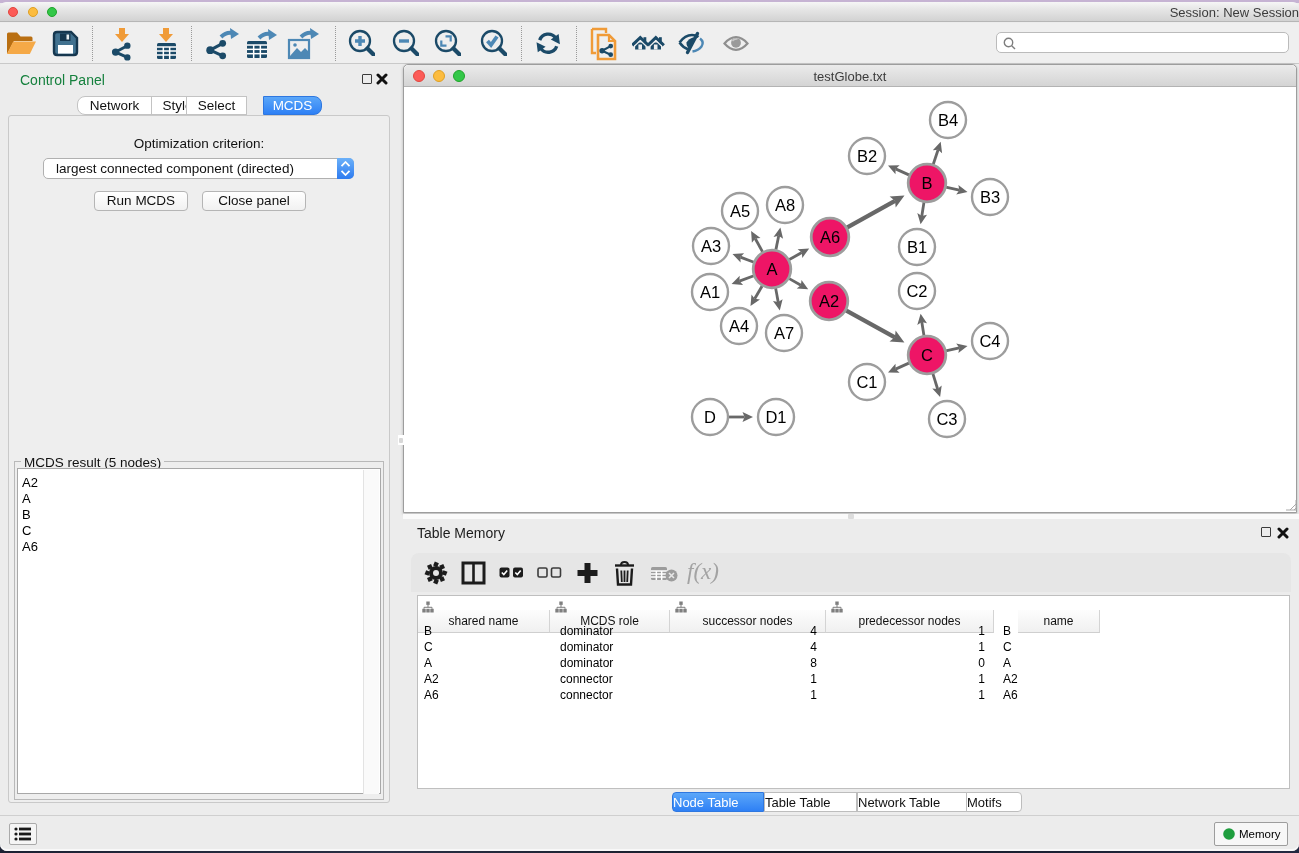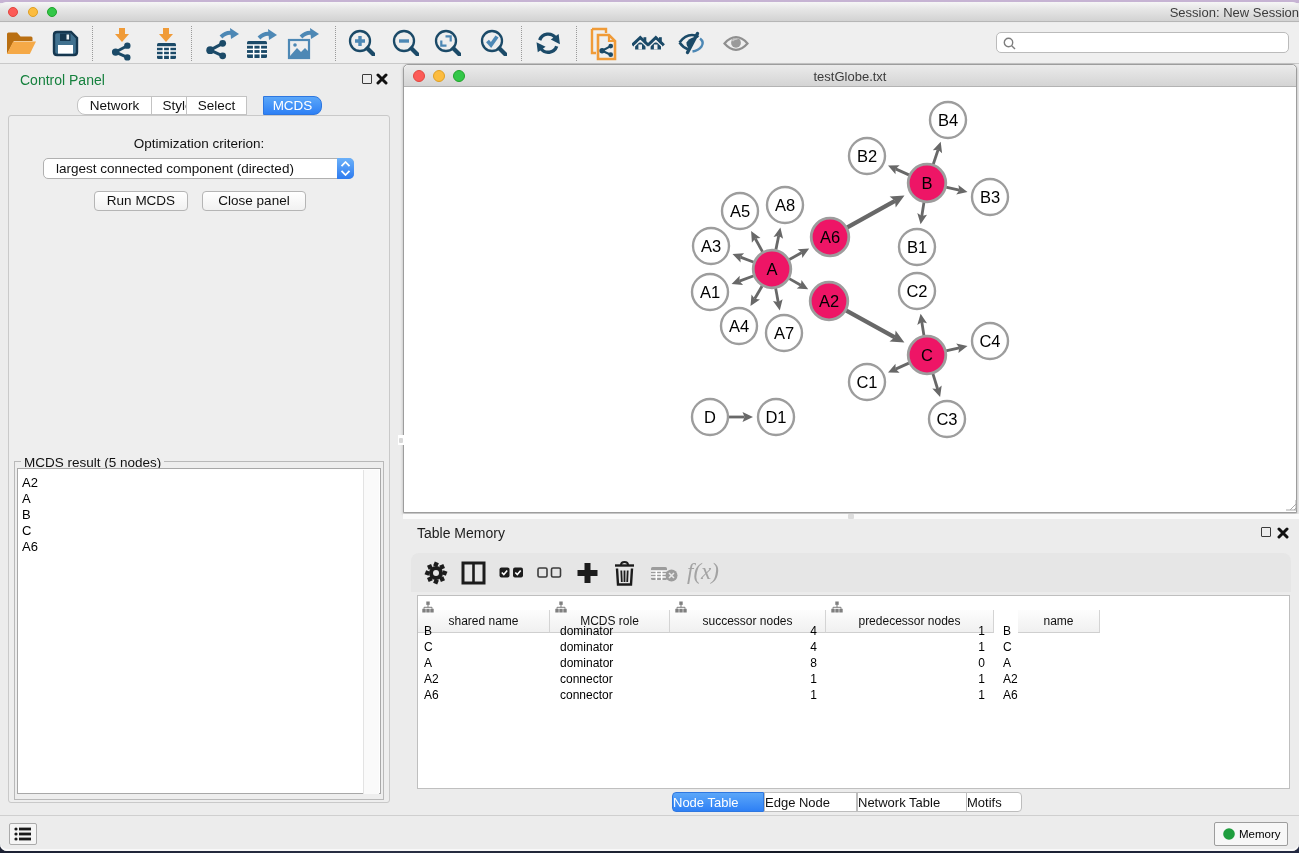--- a/index.html
+++ b/index.html
@@ -451,21 +451,21 @@
 <div class="td" style="left:502px;width:65px;text-align:right;top:76px">1</div>
 <div class="td" style="left:585px;top:76px">A2</div>
 <div class="td" style="left:6px;top:92px">A6</div>
 <div class="td" style="left:142px;top:92px">connector</div>
 <div class="td" style="left:334px;width:65px;text-align:right;top:92px">1</div>
 <div class="td" style="left:502px;width:65px;text-align:right;top:92px">1</div>
 <div class="td" style="left:585px;top:92px">A6</div>
 </div>
 
 <div class="abs btab" style="left:672px;width:92px;background:linear-gradient(#5ba7f9,#2e80f5);color:#fff;border-color:#2e77e0;border-radius:4px 0 0 4px;">Node Table</div>
-<div class="abs btab" style="left:764px;width:93px;">Edge Node</div>
+<div class="abs btab" style="left:764px;width:93px;">Table Table</div>
 <div class="abs btab" style="left:857px;width:120px;">Network Table</div>
 <div class="abs btab" style="left:966px;width:56px;border-radius:0 4px 4px 0;">Motifs</div>
 
 <div class="abs" id="statusline"></div>
 <div class="abs" id="desktop-bottom"></div>
 <div class="abs" id="statusbar"></div>
 <div class="abs" id="list-btn"><svg width="26" height="20" viewBox="0 0 26 20">
       <g fill="#1a1a1a">
         <circle cx="6" cy="5" r="1.6"></circle>
         <rect x="9" y="3.6" width="12" height="2.8"></rect>

